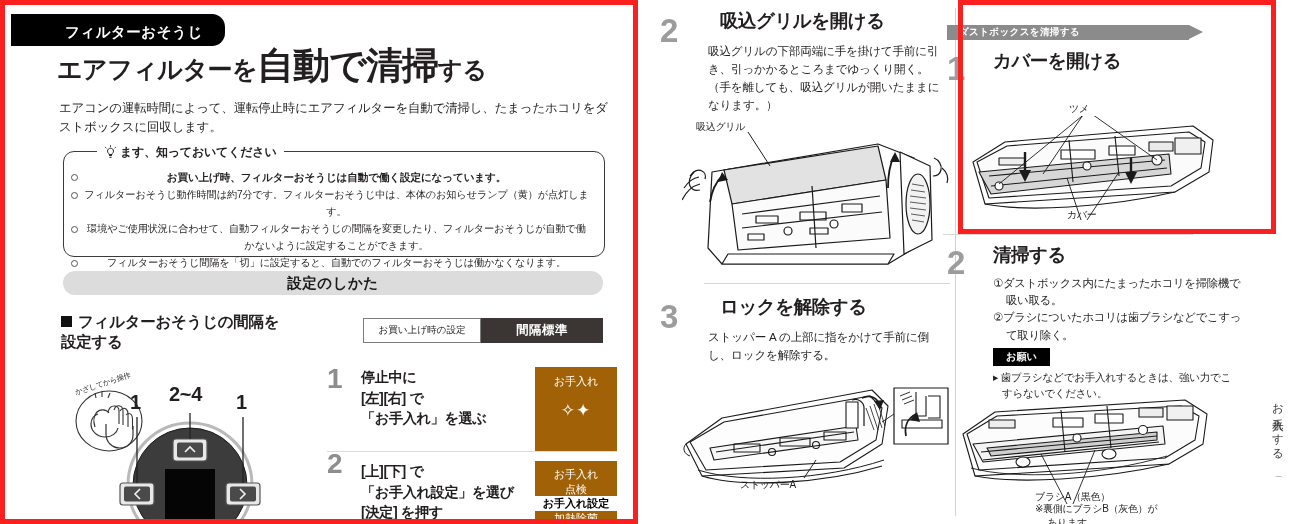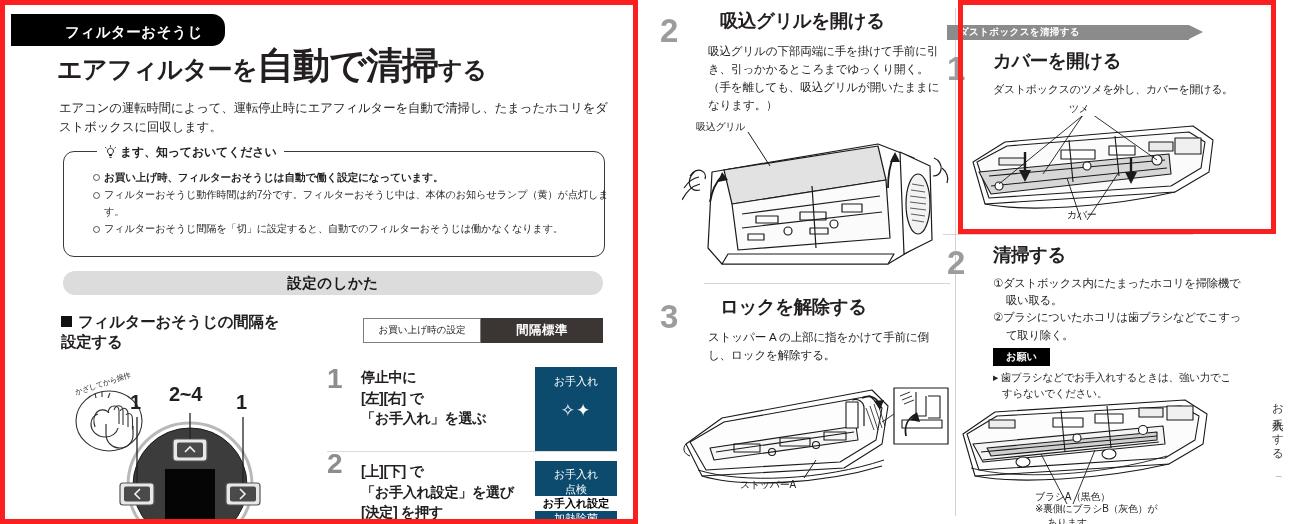--- a/index.html
+++ b/index.html
@@ -49,22 +49,22 @@
     border:1.3px solid #3a3a3a;border-radius:11px;
   }
   #know-title{
     position:absolute;left:92px;top:139px;background:#fff;
     padding:0 7px;font-size:12px;font-weight:bold;letter-spacing:-.2px;
     display:flex;align-items:center;gap:3px;
   }
   .bulb{display:inline-block;width:13px;height:15px;position:relative;}
   .bulb svg{display:block;}
   #know-list{
-    position:absolute;left:88px;top:164px;width:520px;
-    font-size:10.2px;line-height:1.62;letter-spacing:-.15px;
+    position:absolute;left:66px;top:164px;width:520px;
+    font-size:10.2px;line-height:1.62;letter-spacing:-.15px;text-align:center;
   }
   #know-list li{position:relative;list-style:none;padding-left:11px;margin-bottom:1px;}
   #know-list li::before{
     content:"";position:absolute;left:0;top:5px;width:5px;height:5px;
     border-radius:50%;background:#fff;border:1.4px solid #555;
   }
   #know-list li.b{font-weight:bold;font-size:10.6px;}
   #know-list{margin:0;padding:0;}
 
   
@@ -102,21 +102,21 @@
   .lstep{position:relative;min-height:84px;}
   .lstep + .lstep{border-top:1.4px solid #dcdcdc;padding-top:9px;}
   .lstep .num{
     position:absolute;left:0;top:-4px;font-size:28px;font-weight:bold;color:#8d8d8d;
   }
   .lstep .txt{
     margin-left:34px;width:176px;
     font-size:14.2px;font-weight:bold;line-height:1.45;letter-spacing:-.4px;
   }
   .lcd{
-    position:absolute;right:0;top:0;width:82px;background:#0c4a6e;color:#fff;
+    position:absolute;right:0;top:0;width:82px;background:#a16207;color:#fff;
     text-align:center;font-size:11px;
   }
   #lcd1{height:84px;padding-top:7px;box-sizing:border-box;}
   #lcd1 .sparkle{font-size:17px;display:block;margin-top:11px;letter-spacing:1px;}
   #lcd2{top:9px;height:80px;padding-top:6px;box-sizing:border-box;line-height:1.32;}
   #lcd2 .hl{background:#fff;color:#000;display:block;font-weight:bold;}
 
   
   #col-mid{position:absolute;left:660px;top:0;width:290px;height:524px;}
   #col-mid .mstep{position:relative;}
@@ -194,20 +194,21 @@
           <line x1="6.5" y1="0.3" x2="6.5" y2="1.9" stroke="#222" stroke-width="1"></line>
           <line x1="1.2" y1="2.2" x2="2.4" y2="3.2" stroke="#222" stroke-width="1"></line>
           <line x1="11.8" y1="2.2" x2="10.6" y2="3.2" stroke="#222" stroke-width="1"></line>
         </svg>
       </span>
       <span>ます、知っておいてください</span>
     </div>
     <ul id="know-list">
       <li class="b">お買い上げ時、フィルターおそうじは自動で働く設定になっています。</li>
       <li>フィルターおそうじ動作時間は約7分です。フィルターおそうじ中は、本体のお知らせランプ（黄）が点灯します。</li>
+      <li>環境やご使用状況に合わせて、自動フィルターおそうじの間隔を変更したり、フィルターおそうじが自動で働かないように設定することができます。</li>
       <li>フィルターおそうじ間隔を「切」に設定すると、自動でのフィルターおそうじは働かなくなります。</li>
     </ul>
 
     <div id="setting-band">設定のしかた</div>
 
     <div id="sub-head"><span class="sq"></span><span style="white-space:pre-line">フィルターおそうじの間隔を
 設定する</span></div>
 
     <div id="default-chip">
       <div class="lbl">お買い上げ時の設定</div>
@@ -423,21 +424,20 @@
   <div id="col-divider"></div>
 
   <div id="col-right">
 
     <div id="dust-band">ダストボックスを清掃する</div>
     <div id="dust-band-arrow"></div>
 
     <div class="rstep" style="position:absolute;left:8px;top:50px;width:300px;">
       <div class="num">1</div>
       <h3>カバーを開ける</h3>
-      <p class="body">ダストボックスのツメを外し、カバーを開ける。</p>
     </div>
 
     <div style="position:absolute;left:30px;top:116px;width:250px;height:110px;">
       <svg width="250" height="110" viewBox="0 0 250 110">
         <g fill="none" stroke="#1a1a1a" stroke-width="1.1" stroke-linejoin="round">
 
           <path d="M4,46 L36,26 L224,10 L244,24 L240,56 L206,76 L16,88 Z" fill="#ffffff"></path>
           <path d="M8,46 L38,30 L220,16 L236,26 L232,52 L202,70 L20,82 Z" fill="#fbfbfb"></path>
 
           <path d="M10,56 L200,38 L202,58 L22,78 Z" fill="#d7d7d7"></path>

